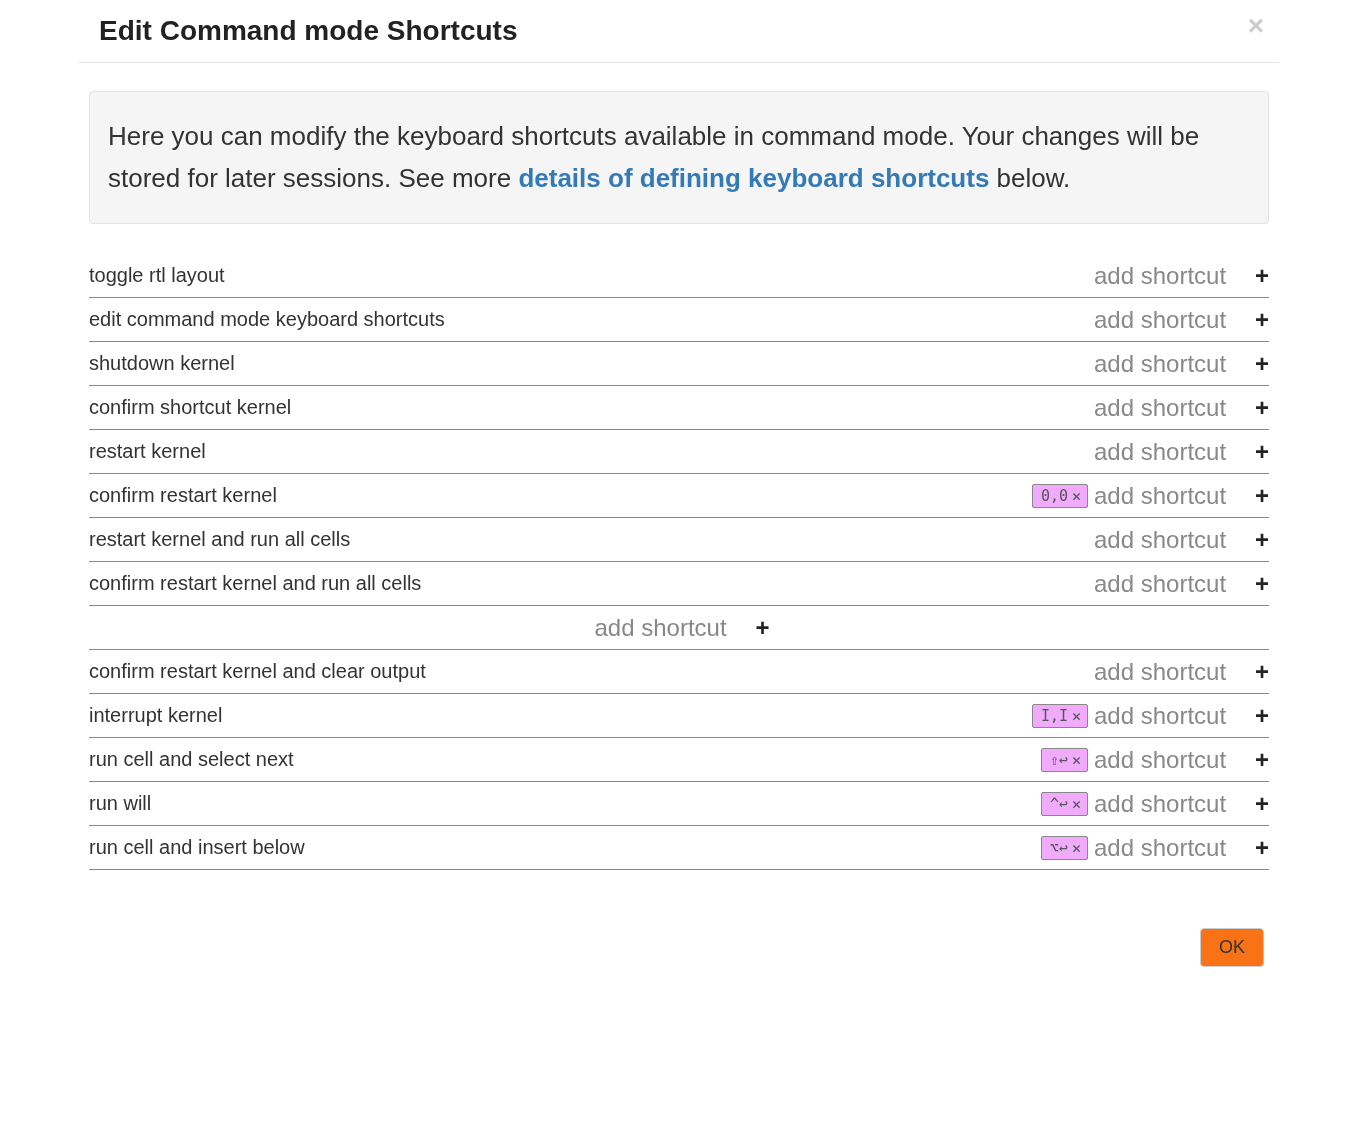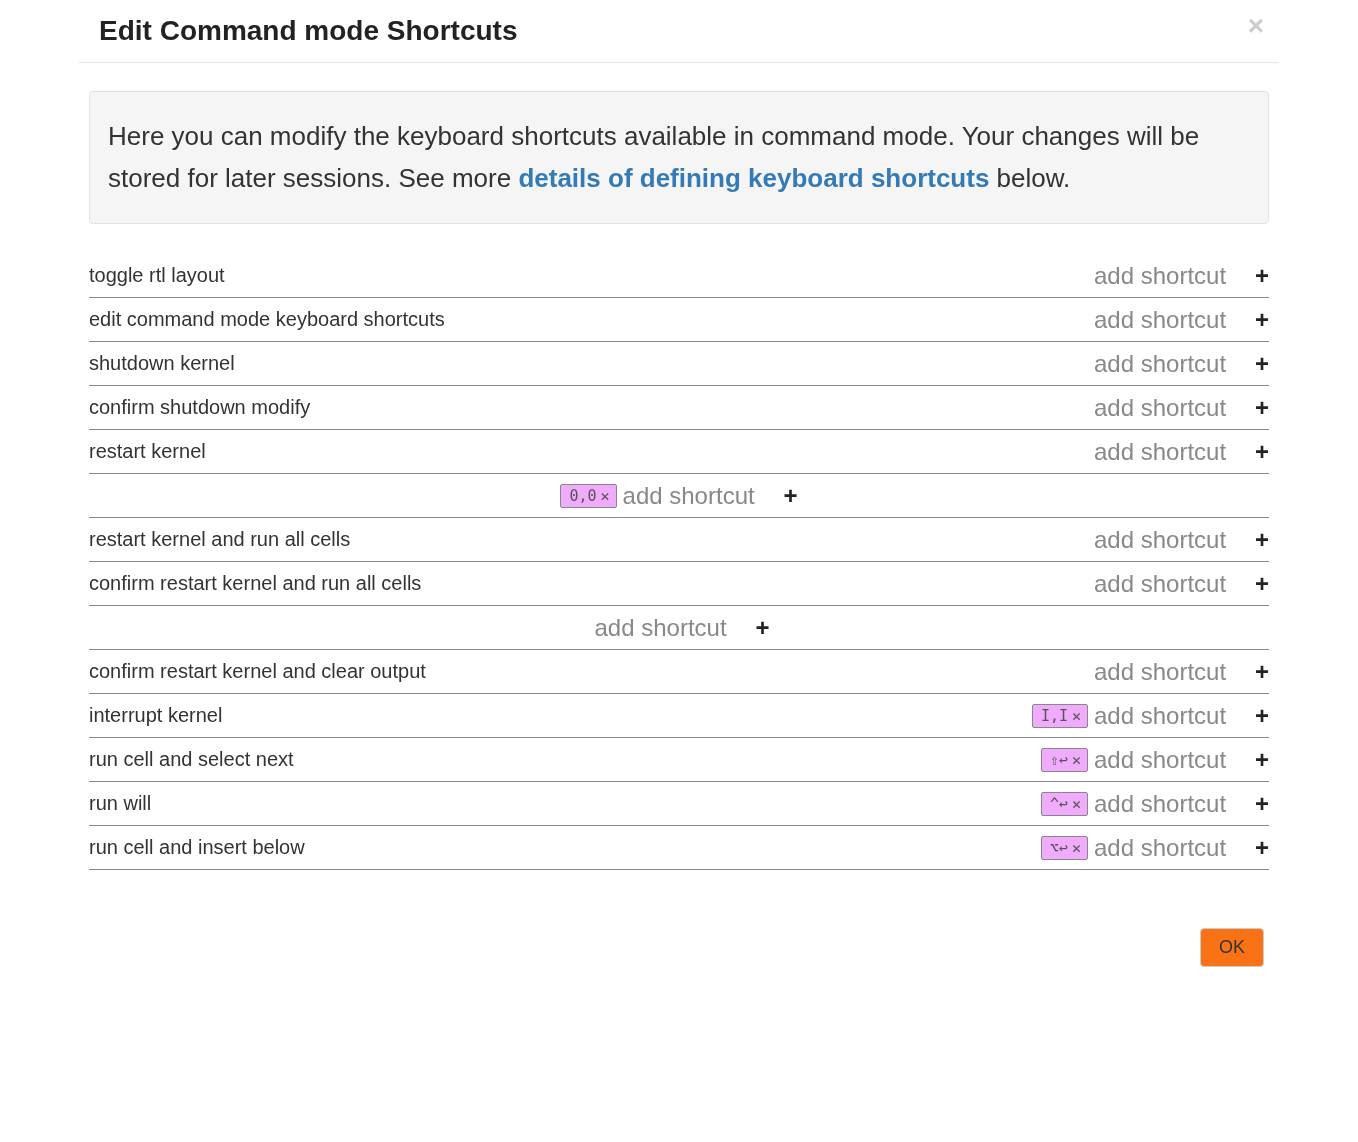--- a/index.html
+++ b/index.html
@@ -52,32 +52,33 @@
           <div class="add-shortcut">add shortcut</div>
           <div class="plus-btn"><span>+</span></div>
         </div>
         <div class="shortcut-row">
           <div class="shortcut-label">shutdown kernel</div>
           <div class="shortcut-chips"></div>
           <div class="add-shortcut">add shortcut</div>
           <div class="plus-btn"><span>+</span></div>
         </div>
         <div class="shortcut-row">
-          <div class="shortcut-label">confirm shutdown modify</div>
+          <div class="shortcut-label">confirm shortcut kernel</div>
           <div class="shortcut-chips"></div>
           <div class="add-shortcut">add shortcut</div>
           <div class="plus-btn"><span>+</span></div>
         </div>
         <div class="shortcut-row">
           <div class="shortcut-label">restart kernel</div>
           <div class="shortcut-chips"></div>
           <div class="add-shortcut">add shortcut</div>
           <div class="plus-btn"><span>+</span></div>
         </div>
         <div class="shortcut-row">
+          <div class="shortcut-label">confirm restart kernel</div>
           <div class="shortcut-chips">
             <span class="chip">
               <span>0,0</span>
               <span class="chip-x">✕</span>
             </span>
           </div>
           <div class="add-shortcut">add shortcut</div>
           <div class="plus-btn"><span>+</span></div>
         </div>
         <div class="shortcut-row">

